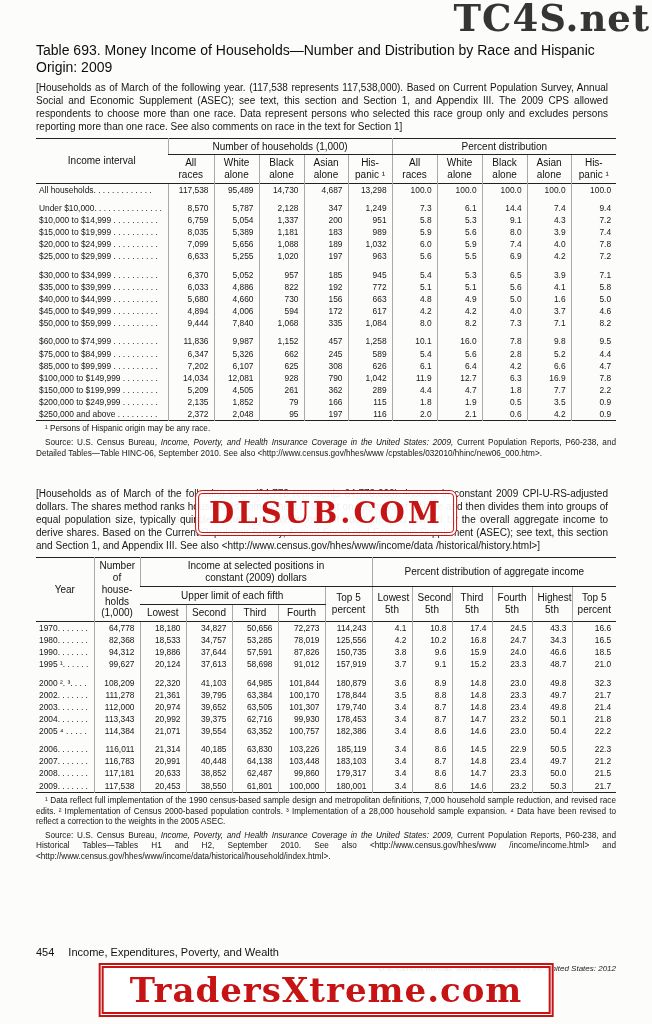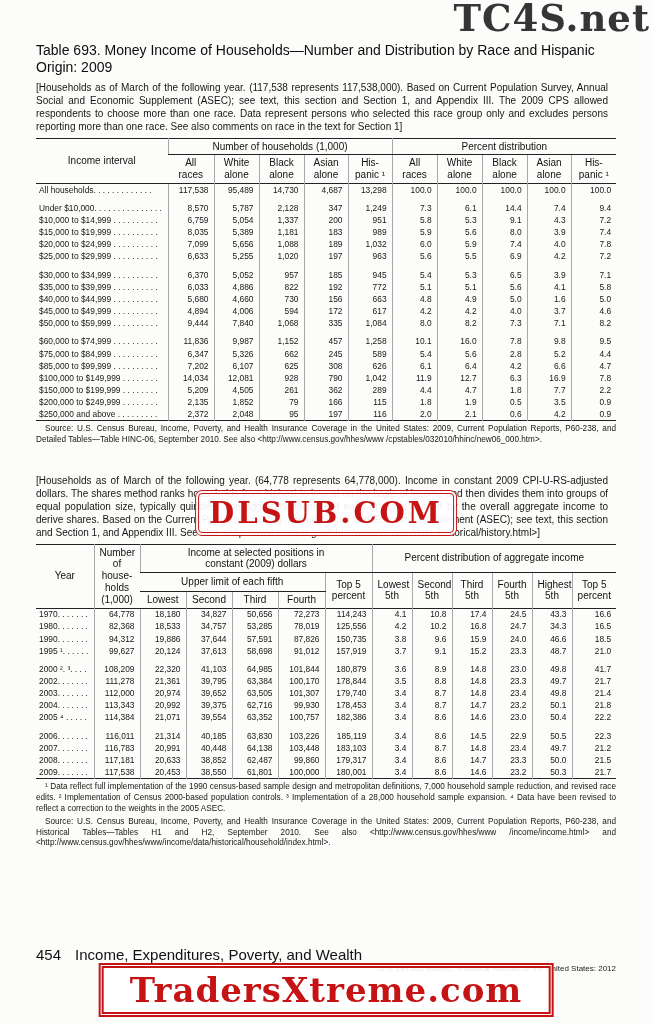--- a/index.html
+++ b/index.html
@@ -22,42 +22,42 @@
     vertical-align: middle; white-space: pre-line; padding: 2px 5px; color: #111; }
   .group-h { border-bottom: 1px solid #222; }
   .dtable tbody tr:first-child td { border-top: 1.1px solid #222; }
   .dtable td { font-size: 8.4px; line-height: 1.25; padding: 0.8px 5px 0.8px 3px; }
   td.stub { text-align: left; white-space: nowrap; overflow: hidden; }
   td.num { text-align: right; }
   tr.gap td { padding-top: 7px; }
   tr.bold td { font-weight: 400; margin-top: 20px; }
 
   .fnote, .source { font-size: 8.2px; line-height: 1.3; margin: 3px 0 0 0; text-indent: 9px; text-align: justify; }
-  .it { }
+  .it { font-style: italic; }
   .section-694 { margin-top: 28px; }
 
   .wm-top {
     position: absolute; top: -4px; right: 2px; z-index: 10;
     font-family: "DejaVu Serif", serif; font-weight: 700; font-size: 37px;
     color: rgba(42,42,42,0.95); letter-spacing: 1px;
   }
   .wm-mid {
     position: absolute; top: 490px; left: 50%; transform: translateX(-50%); z-index: 10;
     border: 4px double #c61414; border-radius: 7px; background: rgba(255,255,255,0.93);
     color: #c61414; font-family: "DejaVu Serif", serif; font-weight: 700;
     font-size: 29px; letter-spacing: 3px; padding: 2px 10px; white-space: nowrap;
   }
   .wm-bottom {
     position: absolute; top: 963px; left: 50%; transform: translateX(-50%); z-index: 10;
     border: 5px double #c61414; border-radius: 0; background: rgba(255,255,255,0.9);
     color: #c61414; font-family: "DejaVu Serif", serif; font-weight: 700;
     font-size: 34px; letter-spacing: 1px; padding: 2px 26px; white-space: nowrap;
   }
 
-  .page-footer-left { position: absolute; left: 36px; top: 946px; font-size: 15px; color: #111; }
+  .page-footer-left { position: absolute; left: 36px; top: 946px; font-size: 11px; color: #111; }
   .page-footer-left .sect { margin-left: 14px; }
   .page-footer-right { position: absolute; right: 36px; top: 964px; font-size: 8px; color: #222; z-index: 1; }
 </style>
 </head>
 <body>
 
 <div class="wm-top">TC4S.net</div>
 
 <div class="content">
 
@@ -339,20 +339,21 @@
             <td class="num">116</td>
             <td class="num">2.0</td>
             <td class="num">2.1</td>
             <td class="num">0.6</td>
             <td class="num">4.2</td>
             <td class="num">0.9</td>
           </tr>
         </tbody>
     </table>
 
+    <p class="fnote">¹ Persons of Hispanic origin may be any race.</p>
     <p class="source"><span>Source: U.S. Census Bureau, </span><span class="it">Income, Poverty, and Health Insurance Coverage in the United States: 2009,</span><span> Current Population Reports, P60-238, and Detailed Tables—Table HINC-06, September 2010. See also &lt;http://www.census.gov/hhes/www /cpstables/032010/hhinc/new06_000.htm&gt;.</span></p>
   </section>
 
   <section class="section-694">
     <p class="note">[Households as of March of the following year. (64,778 represents 64,778,000). Income in constant 2009 CPI-U-RS-adjusted dollars. The shares method ranks households from highest to lowest on the basis of income and then divides them into groups of equal population size, typically quintiles. The aggregate income of each group is divided by the overall aggregate income to derive shares. Based on the Current Population Survey, Annual Social and Economic Supplement (ASEC); see text, this section and Section 1, and Appendix III. See also &lt;http://www.census.gov/hhes/www/income/data /historical/history.html&gt;]</p>
 
     <table class="dtable">
       <colgroup>
         <col style="width:58px">
           <col style="width:46px">
@@ -471,21 +472,21 @@
             <td class="num">22,320</td>
             <td class="num">41,103</td>
             <td class="num">64,985</td>
             <td class="num">101,844</td>
             <td class="num">180,879</td>
             <td class="num">3.6</td>
             <td class="num">8.9</td>
             <td class="num">14.8</td>
             <td class="num">23.0</td>
             <td class="num">49.8</td>
-            <td class="num">41.7</td>
+            <td class="num">32.3</td>
           </tr>
           <tr>
             <td class="stub">2002. . . . . . .</td>
             <td class="num">111,278</td>
             <td class="num">21,361</td>
             <td class="num">39,795</td>
             <td class="num">63,384</td>
             <td class="num">100,170</td>
             <td class="num">178,844</td>
             <td class="num">3.5</td>

